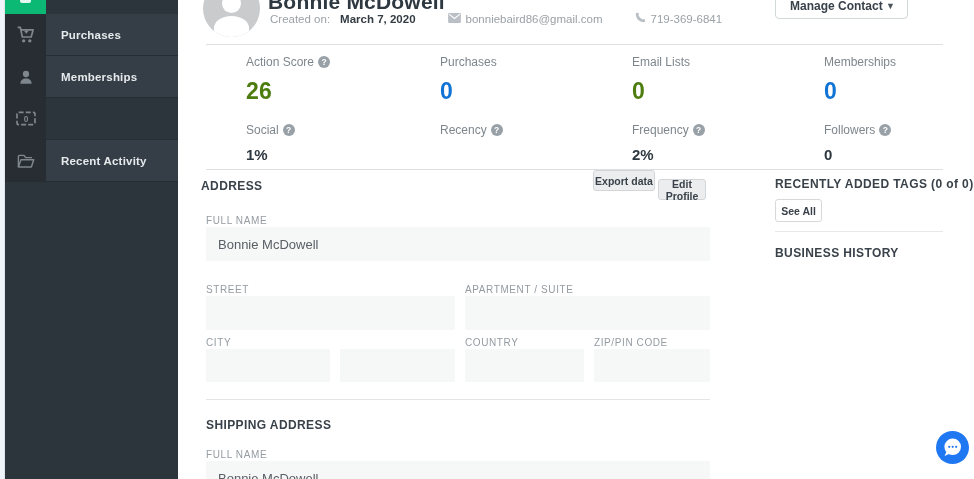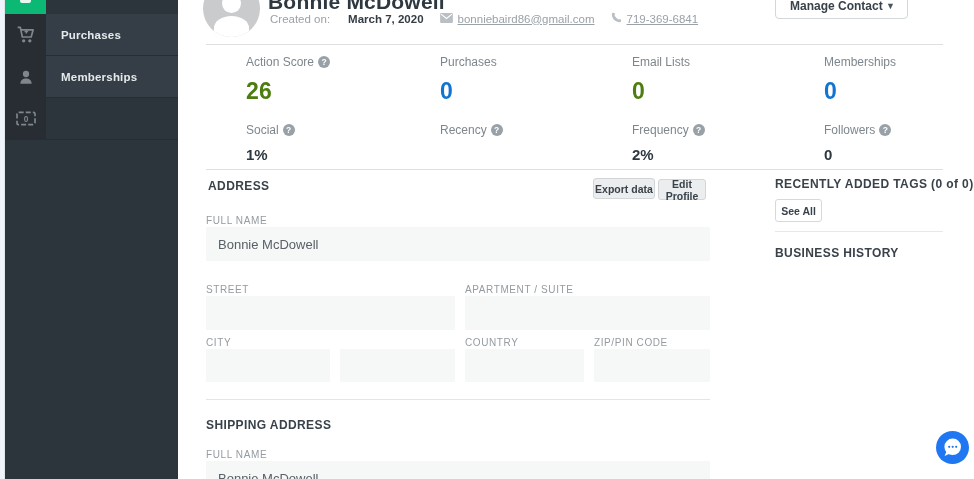--- a/index.html
+++ b/index.html
@@ -17,24 +17,24 @@
   .nav-icon-cell { width:41px; flex:0 0 41px; background:#272d33; display:flex; align-items:center; justify-content:center; }
   .nav-label-cell { flex:1; background:#353e46; display:flex; align-items:center; padding-left:15px;
     color:#e6eaec; font-size:11.5px; font-weight:bold; letter-spacing:.2px; }
 
   
   .avatar { position:absolute; left:203px; top:-20px; width:57px; height:57px; border-radius:50%;
     background:#c9cbcd; overflow:hidden; }
   .avatar .head { position:absolute; left:19px; top:14px; width:19px; height:19px; border-radius:50%; background:#fff; }
   .avatar .body { position:absolute; left:11px; top:36px; width:35px; height:24px; border-radius:50% 50% 0 0; background:#fff; }
   .person-name { position:absolute; left:268px; top:-10px; font-size:21px; font-weight:bold; color:#2e3840; letter-spacing:.2px; }
-  .meta-row { position:absolute; left:270px; top:12px; display:flex; align-items:center; gap:16px;
+  .meta-row { position:absolute; left:270px; top:12px; display:flex; align-items:center; gap:8px;
     font-size:11.5px; color:#9aa1a7; }
   .meta-row .bold-date { color:#333c43; font-weight:bold; margin-left:2px; }
-  .meta-row .seg { display:flex; align-items:center; gap:5px; margin-left:0;text-decoration:underline; }
+  .meta-row .seg { display:flex; align-items:center; gap:5px; margin-left:24px; }
   .manage-btn { position:absolute; left:775px; top:-7px; width:133px; height:26px; background:#fff;
     border:1px solid #d2d7da; border-radius:4px; display:flex; align-items:center;
     padding:0 12px 0 14px; font-size:12px; color:#39424a; font-weight:bold; cursor:pointer; }
   .manage-btn .caret { margin-left:auto; font-size:9px; color:#4a545c; }
 
   .hdiv { position:absolute; height:1px; background:#dddfe1; }
   .div-top { left:206px; top:44px; width:737px; }
   .div-stats { left:206px; top:169px; width:737px; }
   .div-ship { left:206px; top:399px; width:504px; background:#e3e5e7; }
   .div-right { left:775px; top:231px; width:168px; background:#e6e8ea; }
@@ -47,29 +47,29 @@
   .stat:first-child { width:154px; }
   .stat-label { font-size:12px; color:#7e868d; display:flex; align-items:center; }
   .help-dot { display:inline-flex; align-items:center; justify-content:center; width:12px; height:12px;
     margin-left:4px; border-radius:50%; background:#99a1a8; color:#fff; font-size:8.5px; font-weight:bold; cursor:pointer; }
   .r1 .stat-value { margin-top:9px; font-size:23px; font-weight:bold; color:#4d7c0f; letter-spacing:.3px; }
   .r2 .stat-value { margin-top:9px; font-size:15px; font-weight:bold; color:#2e3840; }
   .val-blue { color:#1174d4 !important; }
 
   
   .section-title { position:absolute; font-size:12px; font-weight:bold; color:#39424a; letter-spacing:.4px; }
-  .t-address { left:208px; top:179px; }
+  .t-address { left:201px; top:179px; }
   .t-shipping { left:206px; top:418px; }
   .t-tags { left:775px; top:177px; }
   .t-history { left:775px; top:246px; }
 
   .gray-btn { position:absolute; height:21px; background:#ebedee; border:1px solid #d3d6d8; border-radius:3px;
     font-size:10.5px; font-weight:bold; color:#39424a; display:flex; align-items:center; justify-content:center;
     cursor:pointer; font-family:"Liberation Sans", sans-serif; }
-  .btn-export { left:593px; top:178px; width:62px;text-align:right; }
+  .btn-export { left:593px; top:170px; width:62px;text-align:right; }
   .btn-edit { left:658px; top:179px; width:48px; }
   .btn-seeall { position:absolute; left:775px; top:199px; width:47px; height:23px; background:#fff;
     border:1px solid #d6d9db; border-radius:3px; font-size:10.5px; font-weight:bold; color:#39424a;
     display:flex; align-items:center; justify-content:center; cursor:pointer; }
 
   .field-label { position:absolute; font-size:10px; color:#949ba1; letter-spacing:.6px; }
   .input { position:absolute; background:#f6f7f7; border:none; border-radius:1px;
     font-size:13px; color:#596066; padding-left:12px; font-family:"Liberation Sans", sans-serif; outline:none; }
 
   .l-fullname { left:206px; top:215px; }
@@ -127,20 +127,29 @@
 
       <div class="nav-item">
         <div class="nav-icon-cell">
           <svg width="20" height="15" viewBox="0 0 24 17">
             <rect x="1.2" y="1.2" width="21.6" height="14.6" rx="2" fill="none" stroke="#7f868d" stroke-width="2" stroke-dasharray="6 2.5"></rect>
             <text x="12" y="12.5" text-anchor="middle" font-size="10" font-weight="bold" fill="#7f868d" font-family="Liberation Sans, sans-serif">0</text>
           </svg>
         </div>
       </div>
 
+      <div class="nav-item">
+        <div class="nav-icon-cell">
+          <svg width="20" height="16" viewBox="0 0 24 20">
+            <path d="M2.5 17.5v-13a1.5 1.5 0 0 1 1.5-1.5h5.5l2 2.8h8" fill="none" stroke="#7f868d" stroke-width="1.8" stroke-linejoin="round"></path>
+            <path d="M2.5 17.5l3.2-9h16l-3 9z" fill="none" stroke="#7f868d" stroke-width="1.8" stroke-linejoin="round"></path>
+          </svg>
+        </div>
+        <div class="nav-label-cell">Recent Activity</div>
+      </div>
 
     </div>
   </div>
 
   <div class="avatar">
     <div class="head"></div>
     <div class="body"></div>
   </div>
   <div class="person-name">Bonnie McDowell</div>
   <div class="meta-row">

